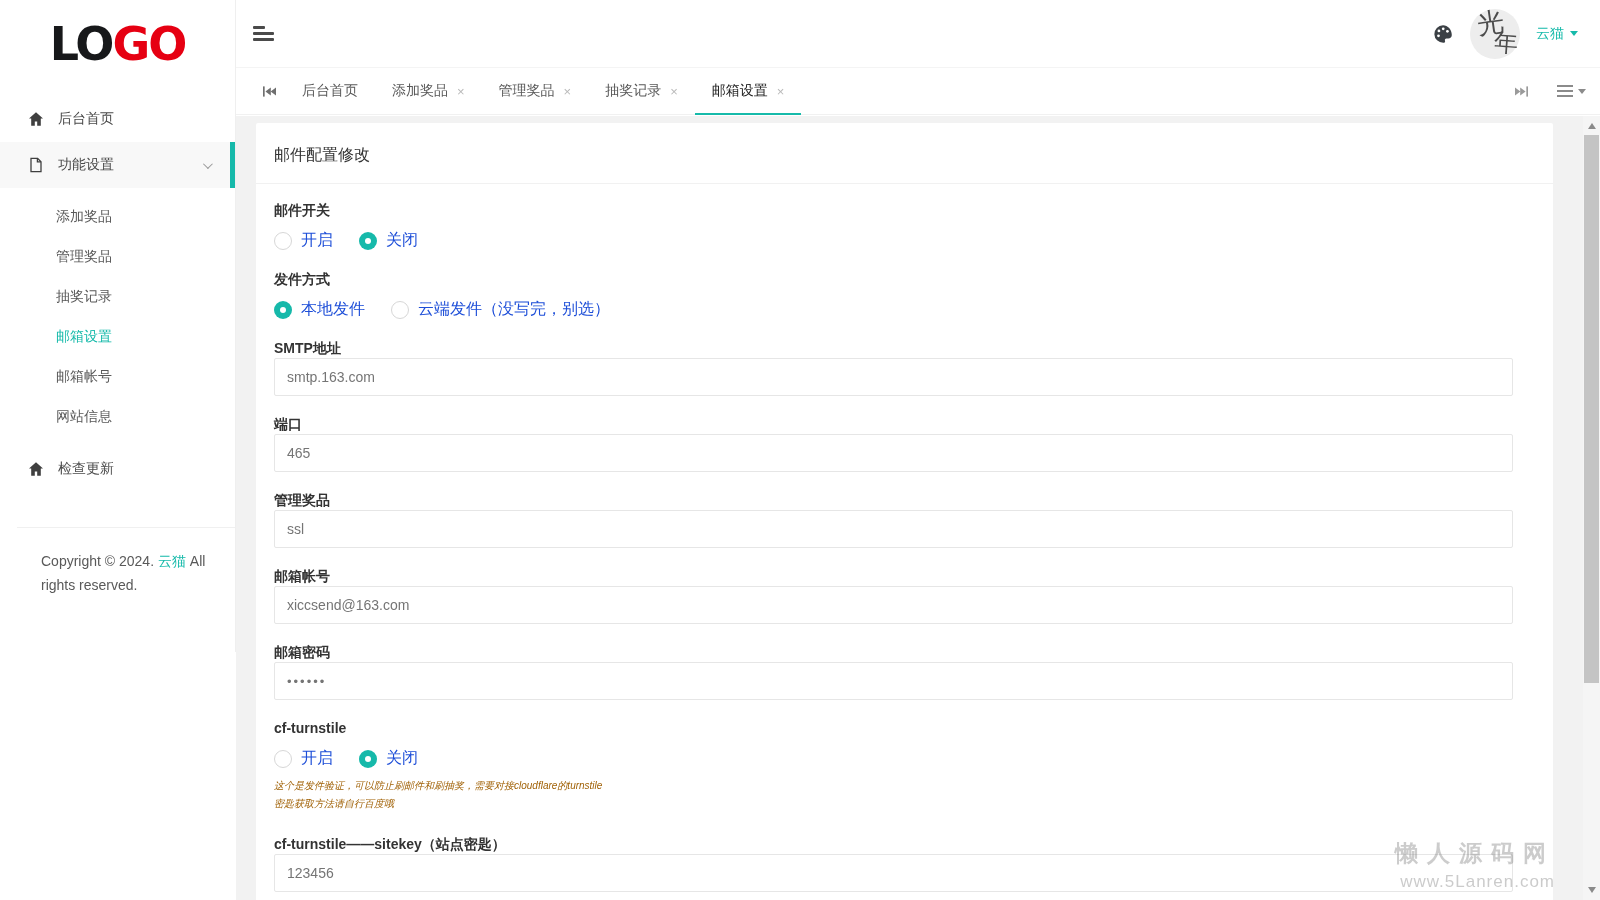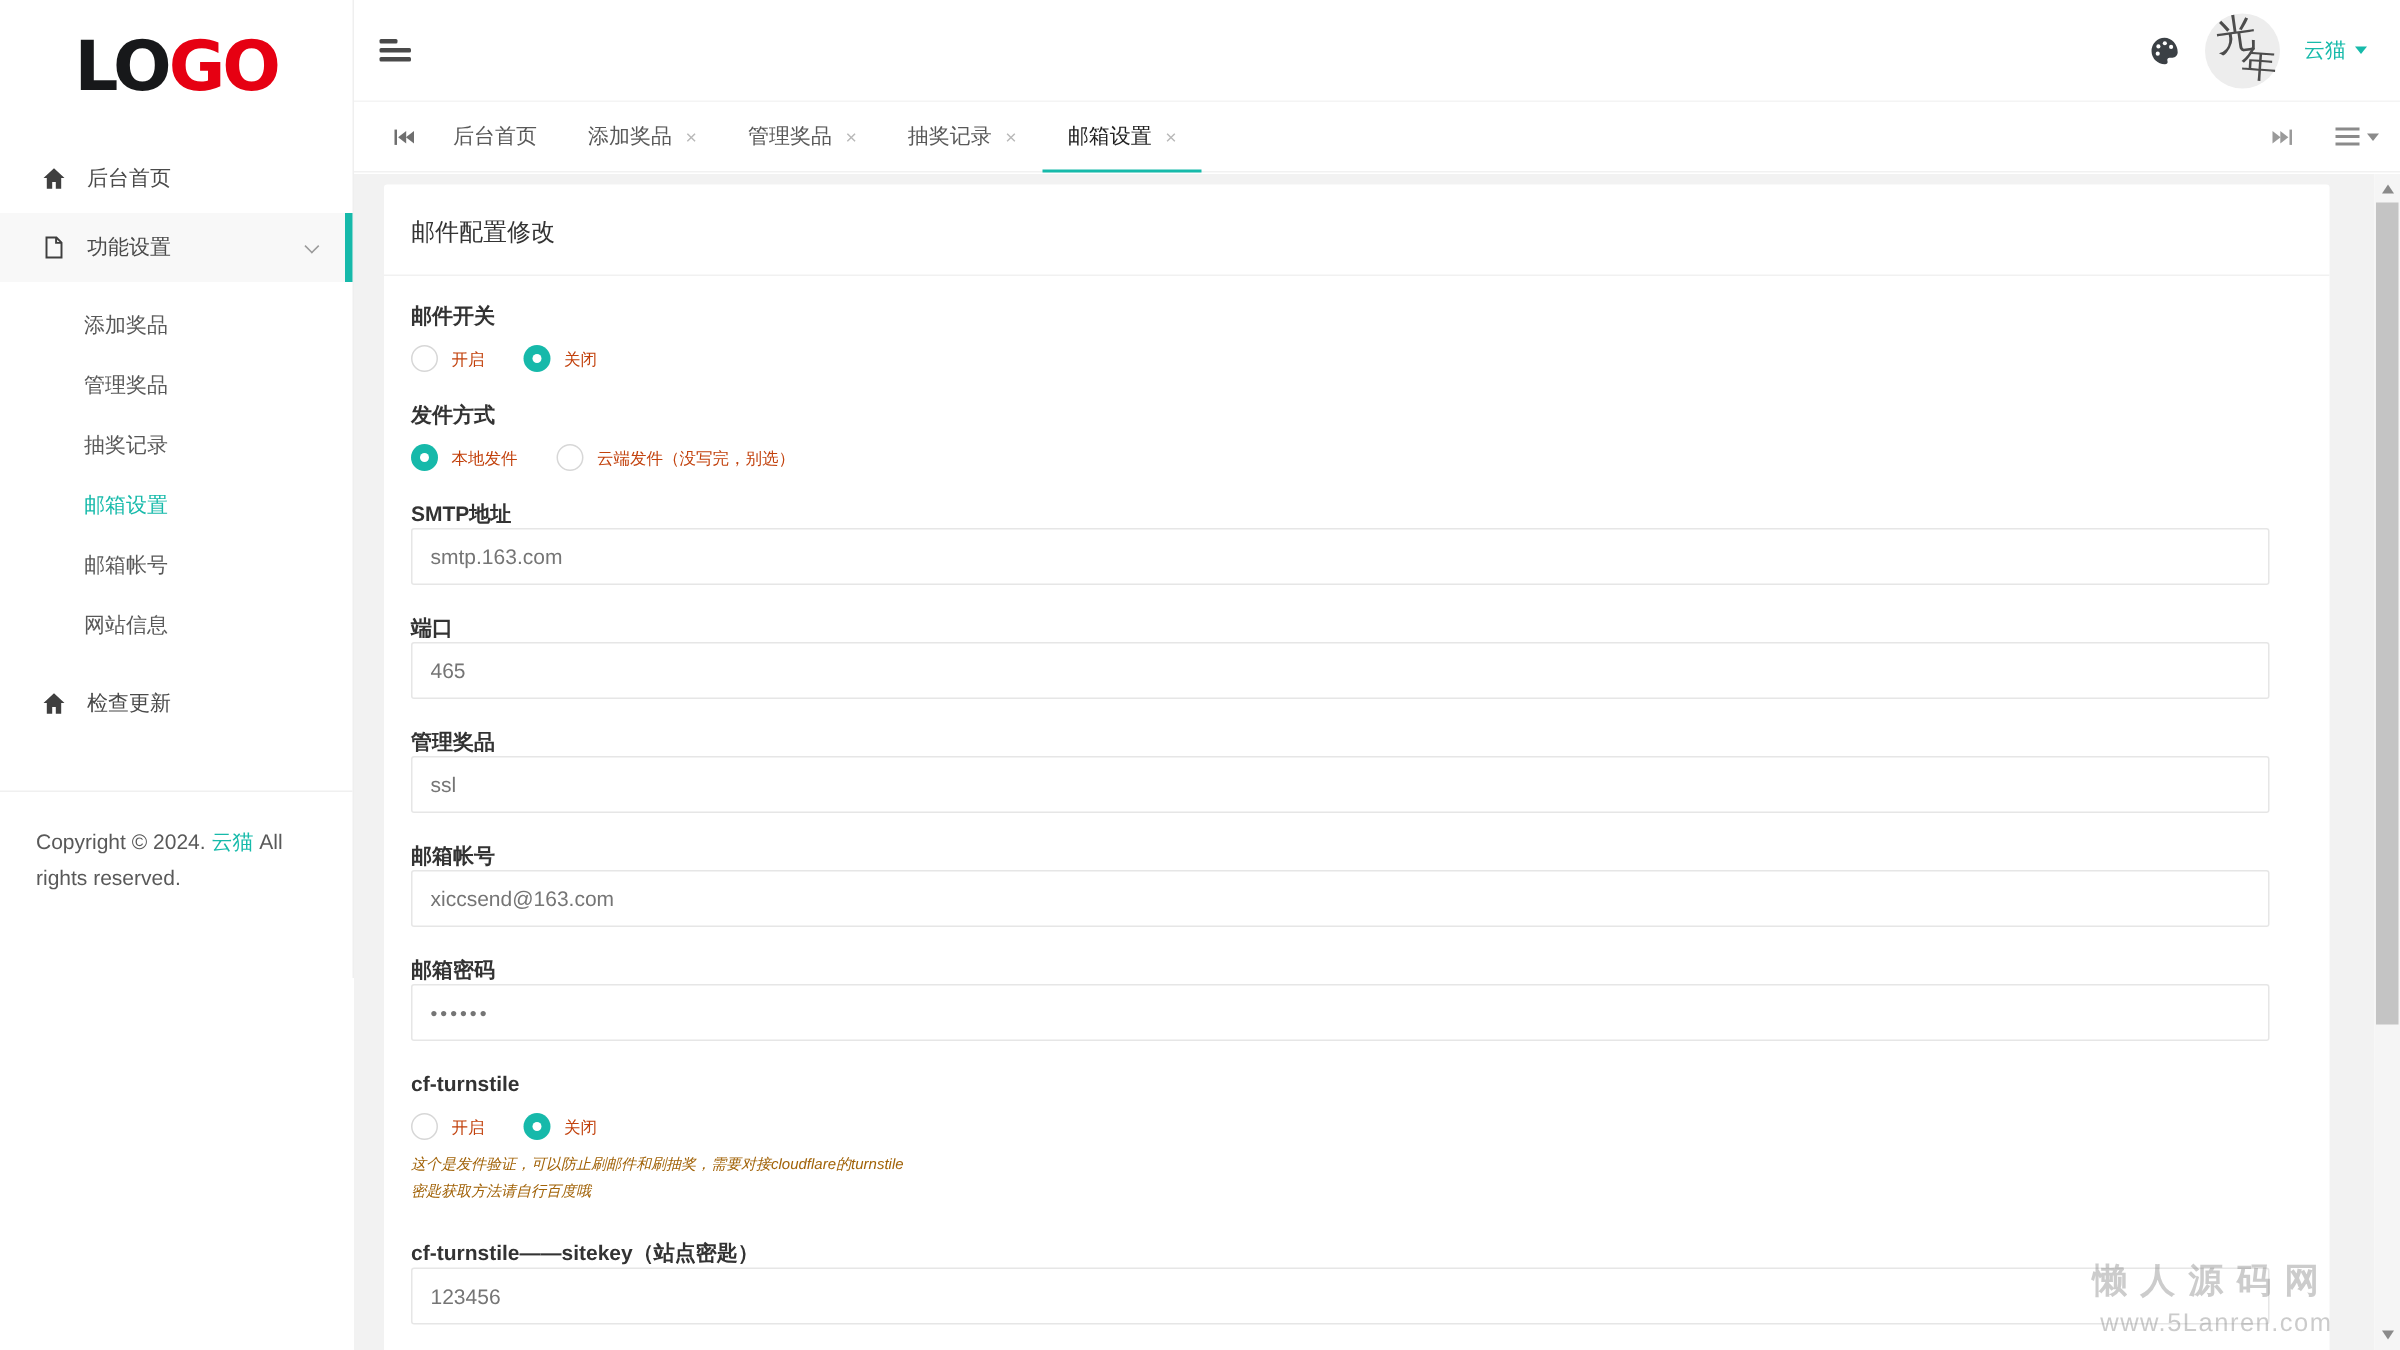--- a/index.html
+++ b/index.html
@@ -18,21 +18,21 @@
     color:#4a4a4a; font-size:14px; cursor:pointer; position:relative; }
   .nav-item .nv-ico { width:16px; height:16px; margin-right:14px; display:inline-flex; }
   .nav-item.open { background:#f8f8f8; border-right:5px solid #16b9aa; }
   .nav-item .chev { margin-left:auto; width:7px; height:7px; border-right:1.4px solid #9a9a9a;
     border-bottom:1.4px solid #9a9a9a; transform:rotate(45deg) translateY(-2px); }
   .submenu { padding-top:8px; }
   .sub-item { height:40px; line-height:40px; padding-left:56px; font-size:14px;
     color:#595959; cursor:pointer; }
   .sub-item.active { color:#16baaa; }
   .nav-item.last { margin-top:10px; }
-  .sidebar-footer { position:absolute; top:527px; left:0; right:0;
+  .sidebar-footer { position:absolute; top:527px; left:17px; right:0;
     border-top:1px solid #f0f0f0; padding:21px 26px 0 24px;
     font-size:14px; color:#595959; line-height:24px; }
   .sidebar-footer a { color:#16baaa; text-decoration:none; cursor:pointer; }
 
   
   .main { position:absolute; left:236px; top:0; right:0; bottom:0; }
 
   
   .topbar { height:67px; background:#fff; display:flex; align-items:center;
     padding:0 22px 0 17px; }
@@ -78,21 +78,21 @@
 
   .f-label { font-size:14px; font-weight:bold; color:#333; margin:18px 0 0; line-height:20px; }
   .f-label.first { margin-top:0; }
   .radio-row { display:flex; align-items:center; margin:10px 0 2px; }
   .radio { display:flex; align-items:center; margin-right:26px; cursor:pointer; }
   .radio .rb { width:18px; height:18px; border-radius:50%; margin-right:9px; position:relative; }
   .radio.unchecked .rb { border:1.6px solid #d7d7d7; background:#fff; }
   .radio.checked .rb { background:#16b9aa; }
   .radio.checked .rb::after { content:""; position:absolute; left:6px; top:6px;
     width:6px; height:6px; border-radius:50%; background:#fff; }
-  .radio span.rlab { font-size:11px; color:#c2410c; }
+  .radio span.rlab { font-size:16px; color:#1d4ed8; }
   .f-input { display:block; width:100%; height:38px; margin-top:0; padding:0 12px;
     border:1px solid #e6e6e6; border-radius:2px; font-size:14px; color:#757575;
     outline:none; background:#fff; font-family:"Liberation Sans","DejaVu Sans",sans-serif; }
   .f-input.pwd { letter-spacing:2px; font-size:13px; }
   .f-help { font-size:10px; color:#a16207; line-height:17px; margin-top:6px;font-style:italic; }
   .f-help.tight { margin-top:8px; }
 
   
   .watermark { position:absolute; right:28px; bottom:8px; text-align:right; pointer-events:none; }
   .watermark .w1 { font-size:23px; font-weight:bold; letter-spacing:9px; color:rgba(120,120,120,0.38); }

